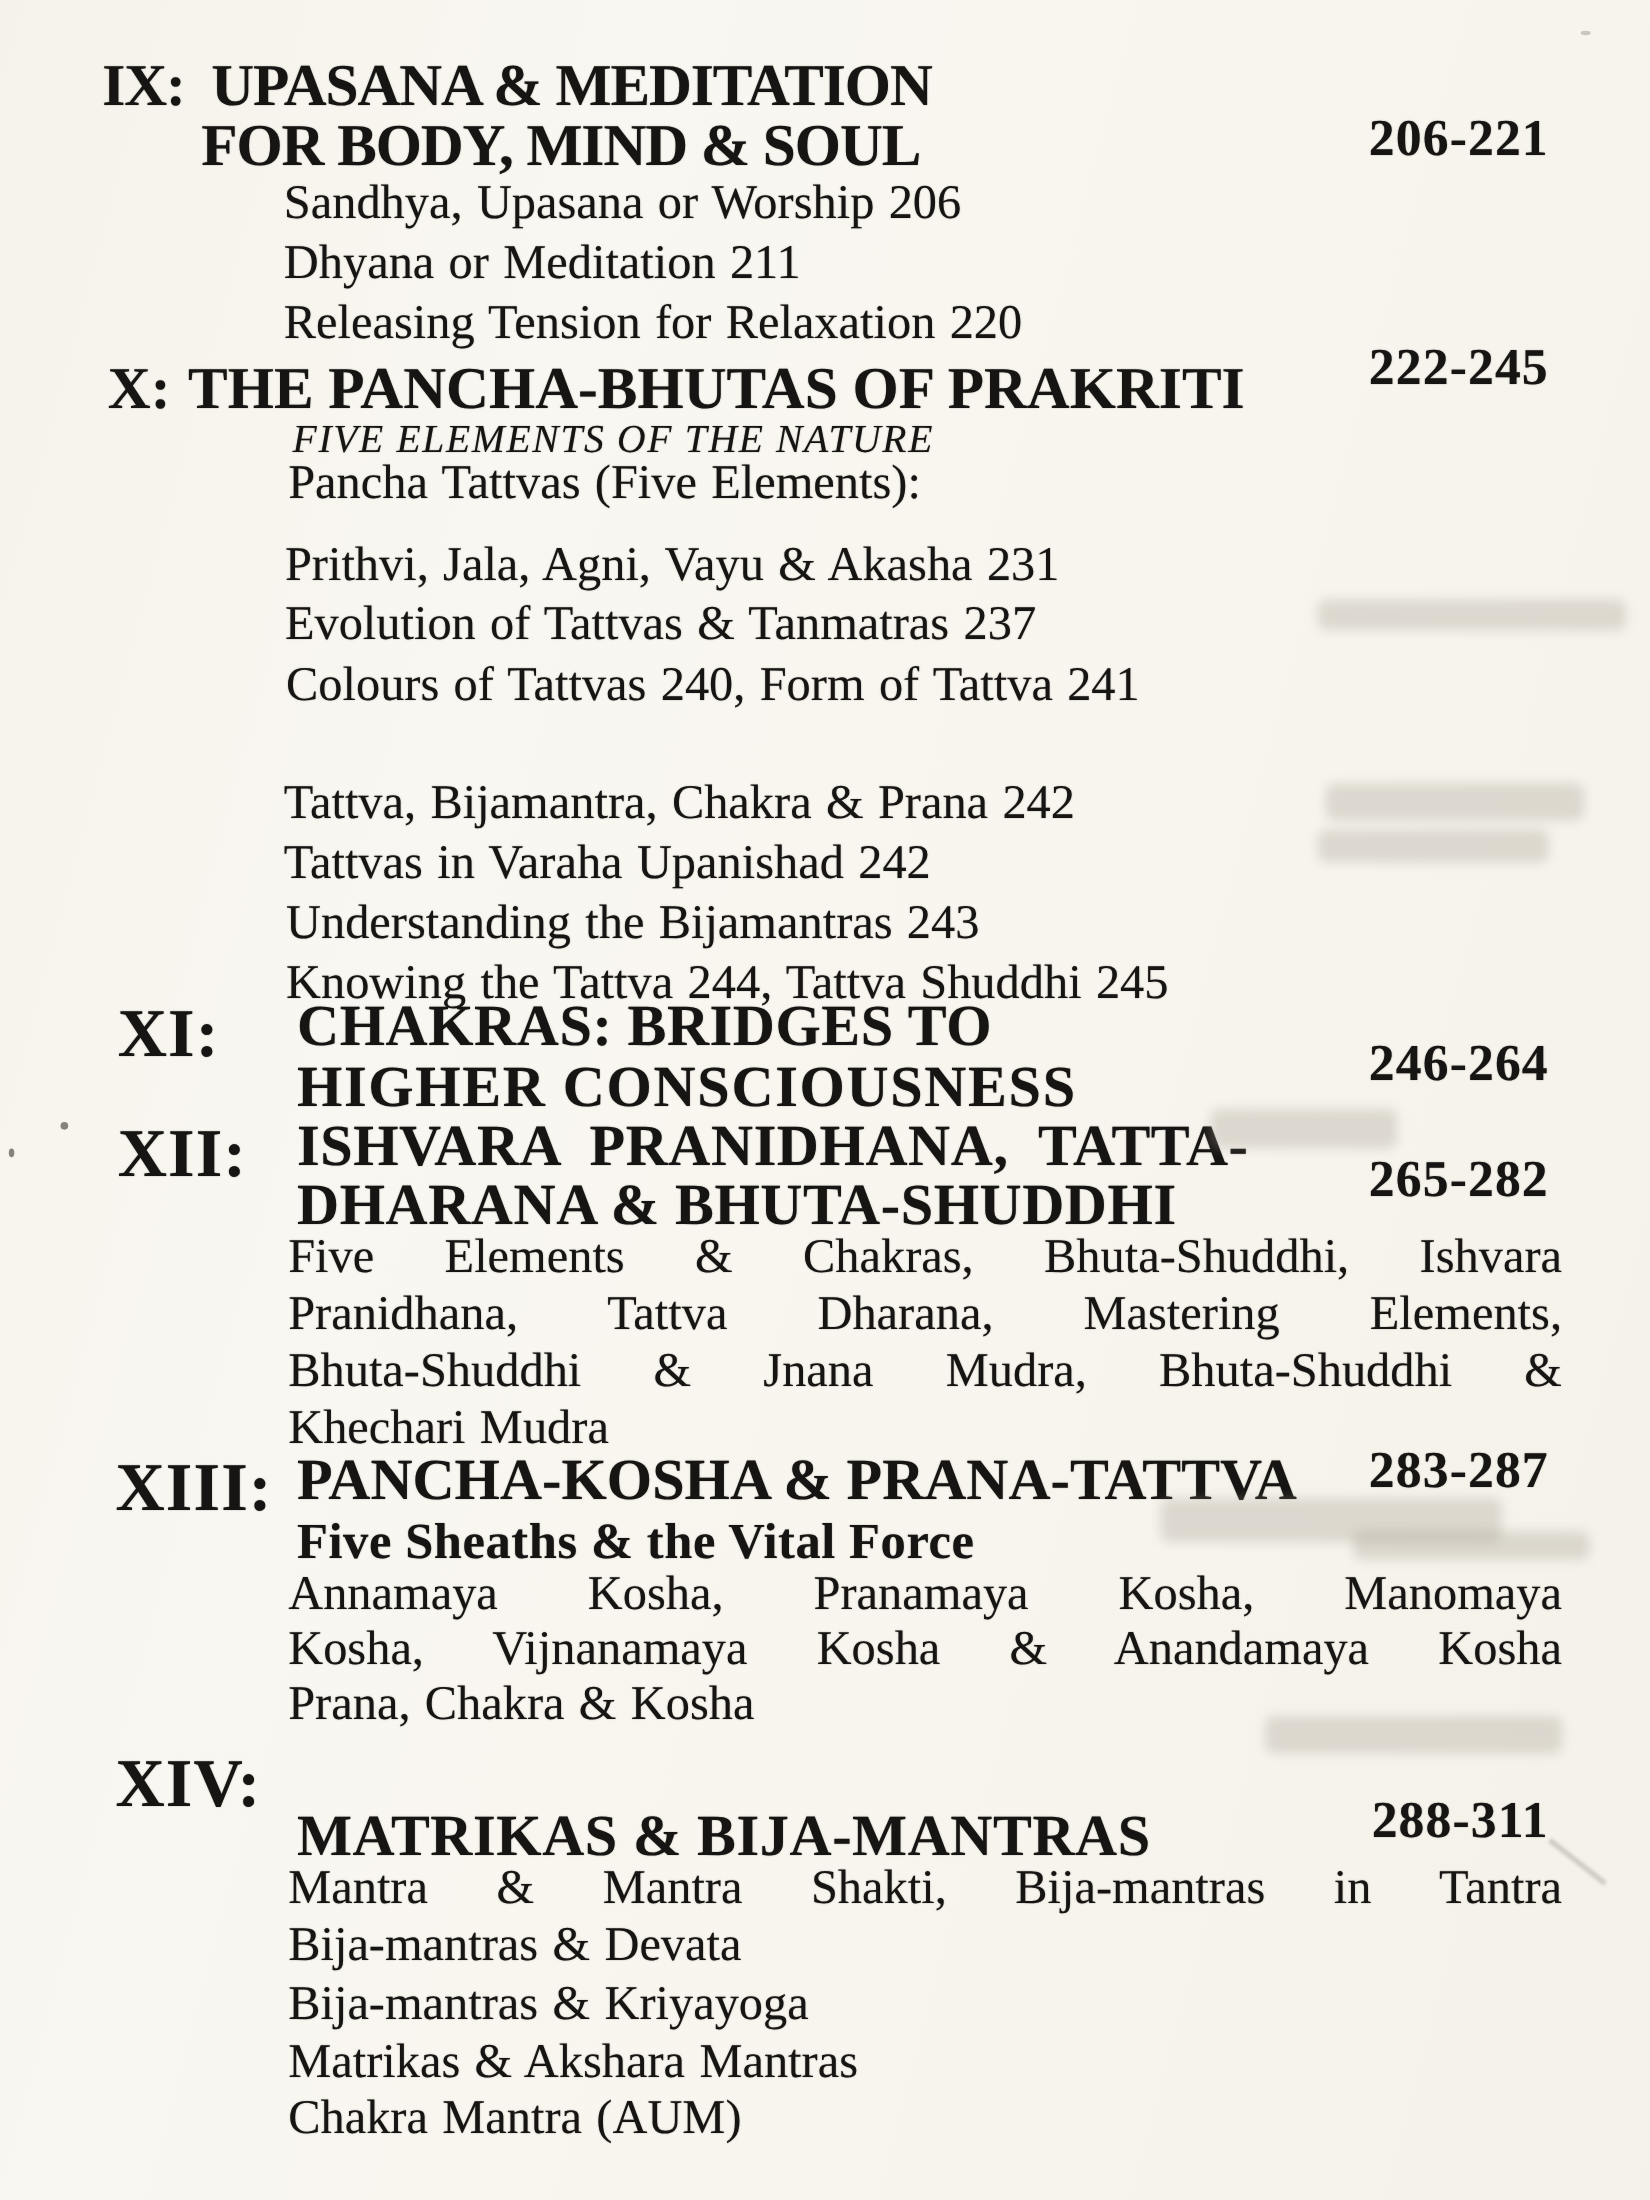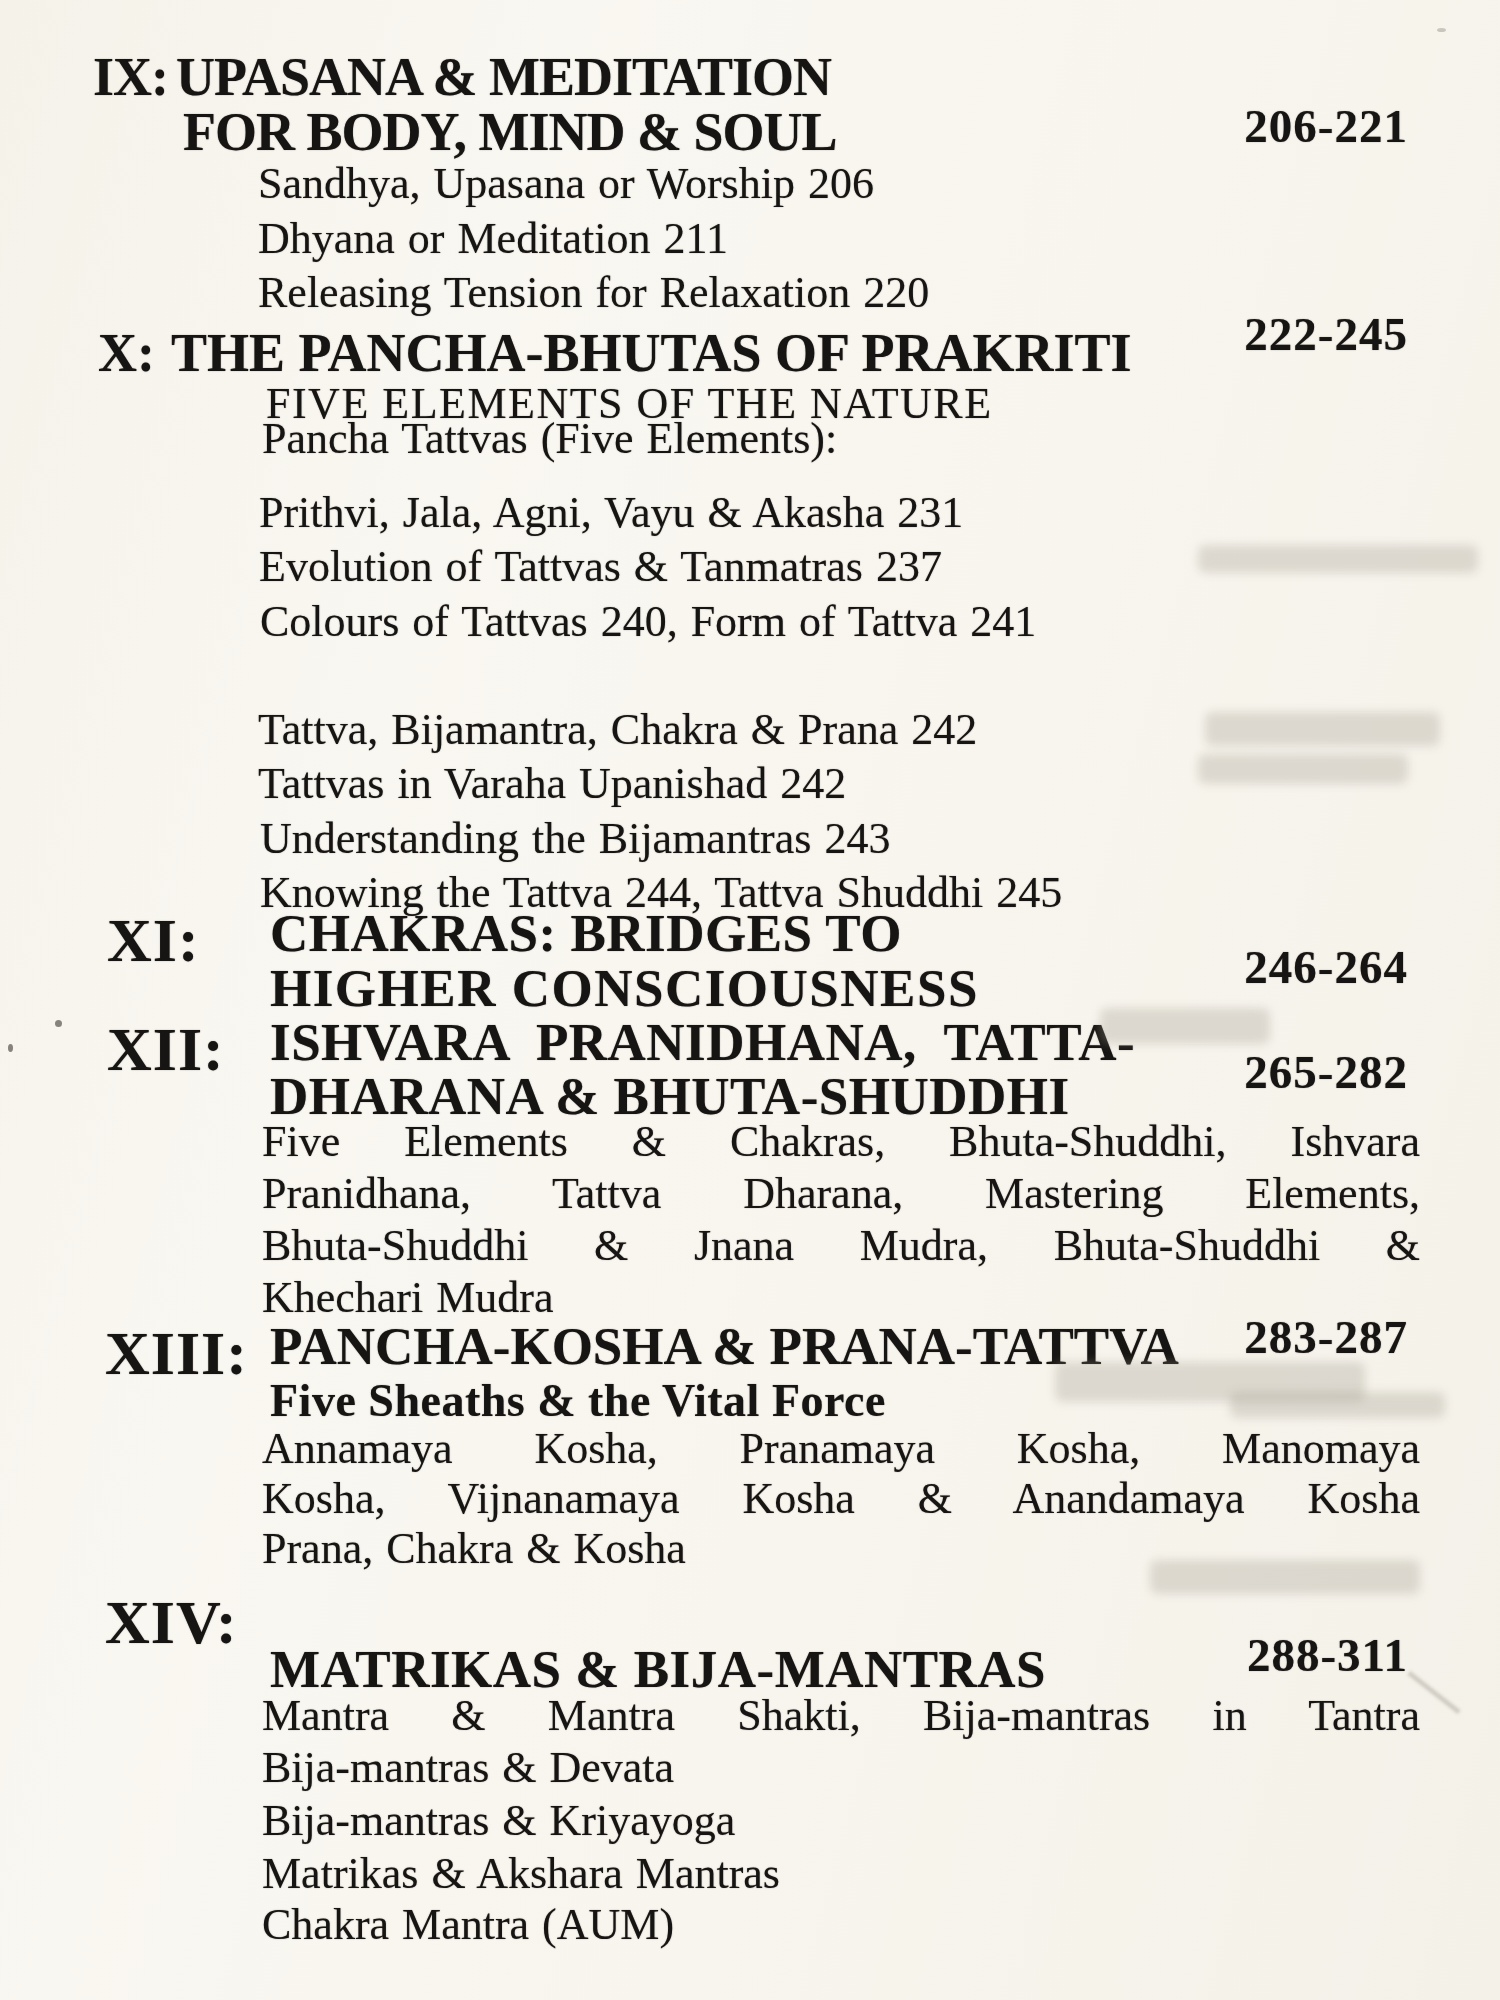--- a/index.html
+++ b/index.html
@@ -9,22 +9,22 @@
     font-family:"Liberation Serif","DejaVu Serif",serif;
     color:#171513;
   }
   .line {
     position:absolute; white-space:nowrap;
     text-shadow:0 0 1.2px rgba(45,40,34,.55);
   }
   .h1   { font-weight:700; font-size:54px; letter-spacing:-1px; }
   .h2   { font-weight:700; font-size:53px; letter-spacing:.5px; }
   .numcell { font-weight:700; font-size:62px; letter-spacing:1px; }
-  .numsp   { margin-right:8px; }
-  .capsub  { font-size:44px; letter-spacing:1.5px; }
+  .numsp   { margin-right:24px; }
+  .capsub  { font-size:36px; letter-spacing:1.5px;font-style:italic; }
   .boldsub { font-weight:700; font-size:46px; letter-spacing:.5px; }
   .item { font-size:44px; word-spacing:2px; }
   .pg   { position:absolute; right:92px; font-weight:700; font-size:47px; letter-spacing:1px;
           text-shadow:0 0 1.2px rgba(45,40,34,.55); }
   .just { white-space:normal; width:1158px; text-align:justify; height:58px; overflow:hidden; }
   .just::after { content:""; display:inline-block; width:100%; height:0; }
   .ghost { position:absolute; background:rgba(165,158,145,.32); filter:blur(5px); border-radius:8px; }
   .scratch { position:absolute; background:rgba(120,112,100,.28); filter:blur(1.5px); }
   .speck { position:absolute; background:rgba(60,55,48,.6); border-radius:50%; }
 </style>

